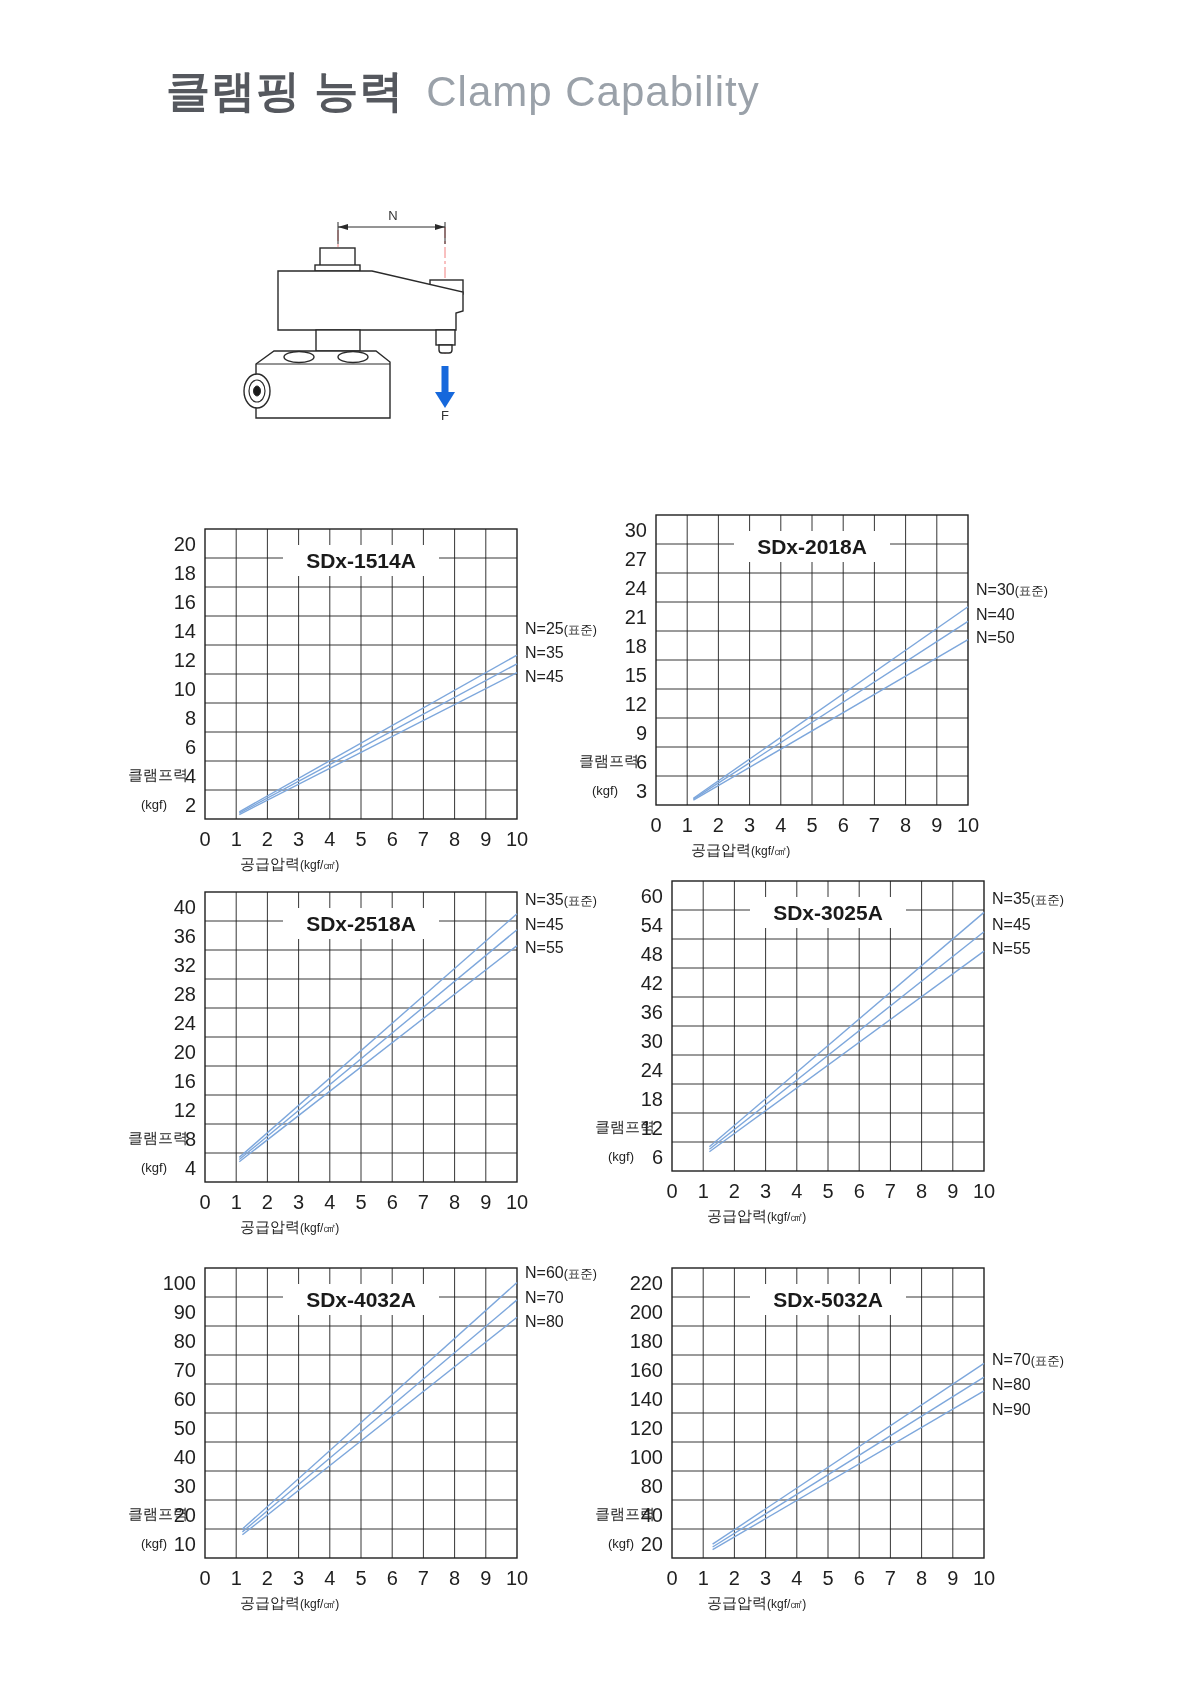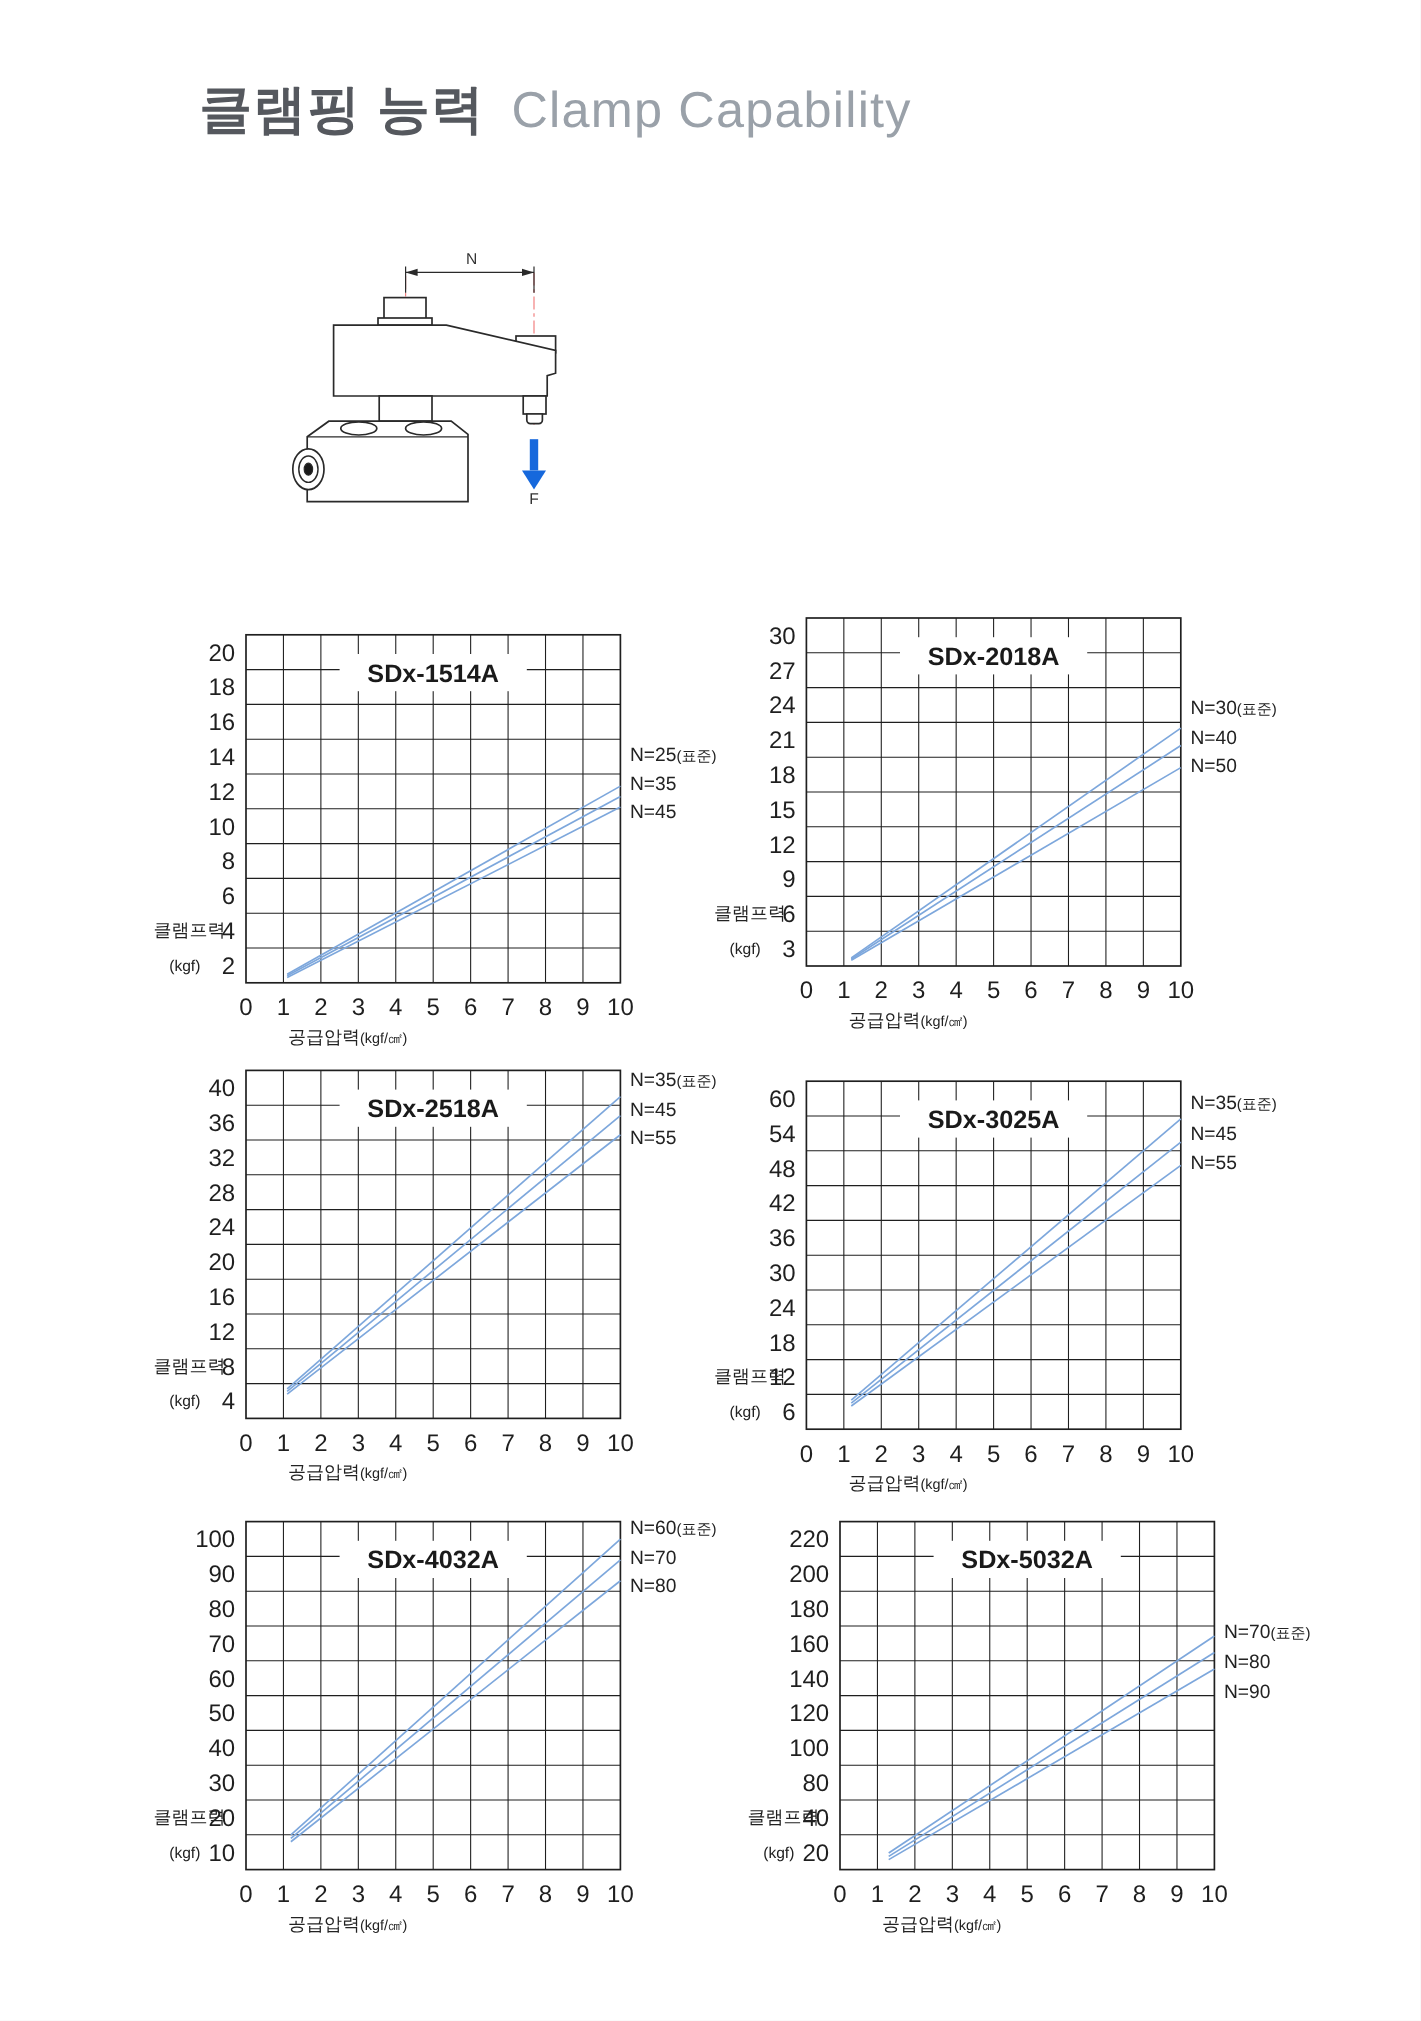--- a/index.html
+++ b/index.html
@@ -122,21 +122,21 @@
           <polyline points="119.3,327.8 397.0,171.1" fill="none" stroke="#7da7dc" stroke-width="1.4"></polyline>
           <polyline points="119.3,329.2 397.0,179.8" fill="none" stroke="#7da7dc" stroke-width="1.4"></polyline>
           <polyline points="119.3,330.6 397.0,188.6" fill="none" stroke="#7da7dc" stroke-width="1.4"></polyline>
         </g>
         <g>
           <text x="405" y="150" font-size="16" fill="#222"><tspan>N=25</tspan><tspan font-size="12.5">(표준)</tspan></text>
           <text x="405" y="174" font-size="16" fill="#222"><tspan>N=35</tspan></text>
           <text x="405" y="198" font-size="16" fill="#222"><tspan>N=45</tspan></text>
         </g>
       </svg></div>
-  <div class="chart" id="chart-1" style="left: 587px; top: 470px;"><svg viewBox="0 0 500 392" width="500" height="392">
+  <div class="chart" id="chart-1" style="left: 571px; top: 470px;"><svg viewBox="0 0 500 392" width="500" height="392">
         <g stroke="#1f1f1f" stroke-width="0.9">
           <line x1="116.2" y1="45" x2="116.2" y2="335"></line>
           <line x1="85" y1="74" x2="397" y2="74"></line>
           <line x1="147.4" y1="45" x2="147.4" y2="335"></line>
           <line x1="85" y1="103" x2="397" y2="103"></line>
           <line x1="178.6" y1="45" x2="178.6" y2="335"></line>
           <line x1="85" y1="132" x2="397" y2="132"></line>
           <line x1="209.8" y1="45" x2="209.8" y2="335"></line>
           <line x1="85" y1="161" x2="397" y2="161"></line>
           <line x1="241" y1="45" x2="241" y2="335"></line>
@@ -248,21 +248,21 @@
           <polyline points="119.3,310.4 397.0,66.8" fill="none" stroke="#7da7dc" stroke-width="1.4"></polyline>
           <polyline points="119.3,312.5 397.0,82.7" fill="none" stroke="#7da7dc" stroke-width="1.4"></polyline>
           <polyline points="119.3,314.7 397.0,98.6" fill="none" stroke="#7da7dc" stroke-width="1.4"></polyline>
         </g>
         <g>
           <text x="405" y="58" font-size="16" fill="#222"><tspan>N=35</tspan><tspan font-size="12.5">(표준)</tspan></text>
           <text x="405" y="83" font-size="16" fill="#222"><tspan>N=45</tspan></text>
           <text x="405" y="106" font-size="16" fill="#222"><tspan>N=55</tspan></text>
         </g>
       </svg></div>
-  <div class="chart" id="chart-3" style="left: 587px; top: 856px;"><svg viewBox="0 0 500 392" width="500" height="392">
+  <div class="chart" id="chart-3" style="left: 587px; top: 836px;"><svg viewBox="0 0 500 392" width="500" height="392">
         <g stroke="#1f1f1f" stroke-width="0.9">
           <line x1="116.2" y1="45" x2="116.2" y2="335"></line>
           <line x1="85" y1="74" x2="397" y2="74"></line>
           <line x1="147.4" y1="45" x2="147.4" y2="335"></line>
           <line x1="85" y1="103" x2="397" y2="103"></line>
           <line x1="178.6" y1="45" x2="178.6" y2="335"></line>
           <line x1="85" y1="132" x2="397" y2="132"></line>
           <line x1="209.8" y1="45" x2="209.8" y2="335"></line>
           <line x1="85" y1="161" x2="397" y2="161"></line>
           <line x1="241" y1="45" x2="241" y2="335"></line>
@@ -374,21 +374,21 @@
           <polyline points="122.4,306.0 397.0,59.5" fill="none" stroke="#7da7dc" stroke-width="1.4"></polyline>
           <polyline points="122.4,308.9 397.0,76.9" fill="none" stroke="#7da7dc" stroke-width="1.4"></polyline>
           <polyline points="122.4,311.8 397.0,94.3" fill="none" stroke="#7da7dc" stroke-width="1.4"></polyline>
         </g>
         <g>
           <text x="405" y="55" font-size="16" fill="#222"><tspan>N=60</tspan><tspan font-size="12.5">(표준)</tspan></text>
           <text x="405" y="80" font-size="16" fill="#222"><tspan>N=70</tspan></text>
           <text x="405" y="104" font-size="16" fill="#222"><tspan>N=80</tspan></text>
         </g>
       </svg></div>
-  <div class="chart" id="chart-5" style="left: 587px; top: 1223px; margin-left: 28px;"><svg viewBox="0 0 500 392" width="500" height="392">
+  <div class="chart" id="chart-5" style="left: 587px; top: 1223px;"><svg viewBox="0 0 500 392" width="500" height="392">
         <g stroke="#1f1f1f" stroke-width="0.9">
           <line x1="116.2" y1="45" x2="116.2" y2="335"></line>
           <line x1="85" y1="74" x2="397" y2="74"></line>
           <line x1="147.4" y1="45" x2="147.4" y2="335"></line>
           <line x1="85" y1="103" x2="397" y2="103"></line>
           <line x1="178.6" y1="45" x2="178.6" y2="335"></line>
           <line x1="85" y1="132" x2="397" y2="132"></line>
           <line x1="209.8" y1="45" x2="209.8" y2="335"></line>
           <line x1="85" y1="161" x2="397" y2="161"></line>
           <line x1="241" y1="45" x2="241" y2="335"></line>

